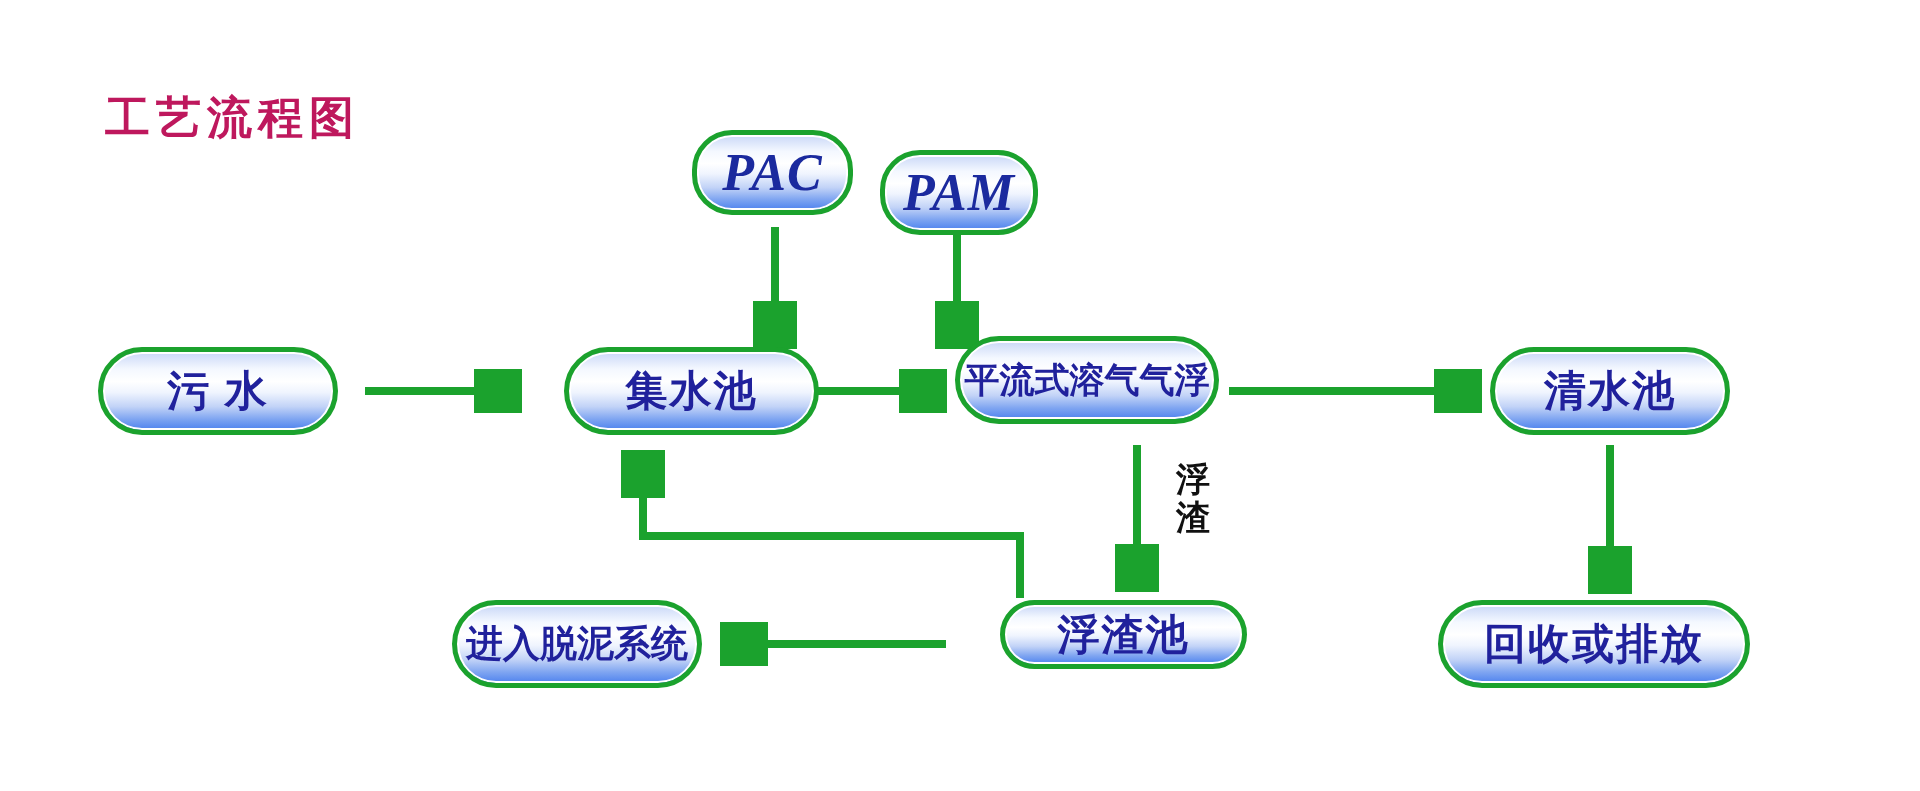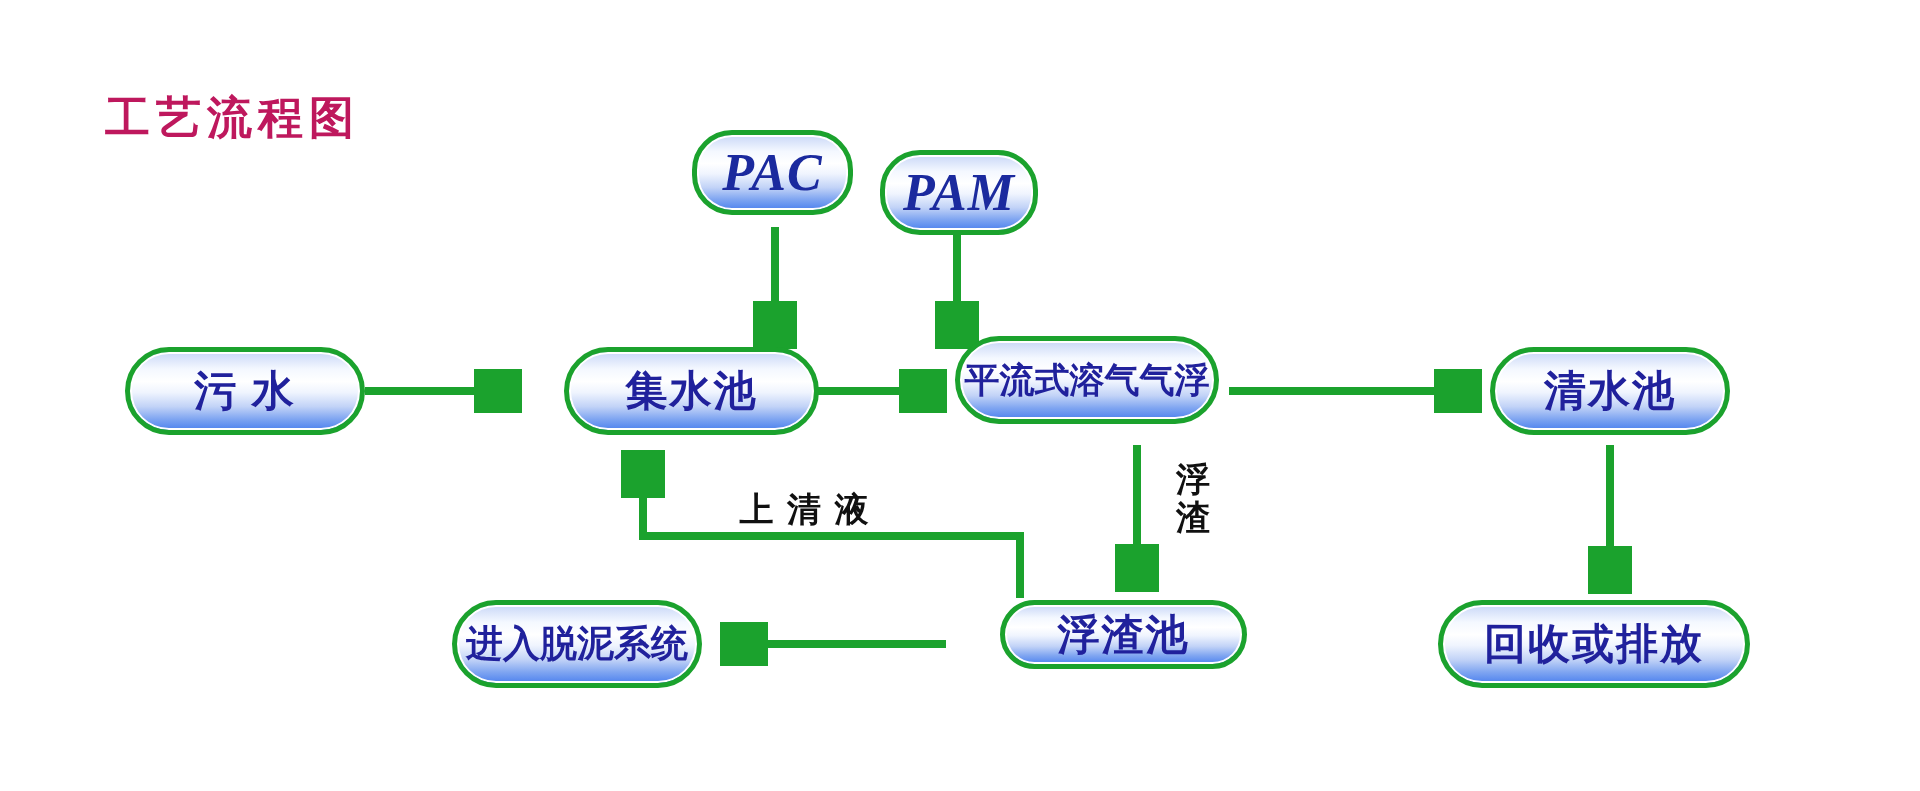--- a/index.html
+++ b/index.html
@@ -61,26 +61,25 @@
     <path d="M1610,445 V588" marker-end="url(#ah)"></path>
     <path d="M946,644 H726" marker-end="url(#ah)"></path>
     <path d="M1020,598 L1020,536 L643,536 L643,456" marker-end="url(#ah)"></path>
   </svg>
 
   <div class="title">工艺流程图</div>
 
   <div class="node chem" style="left:692px;top:130px;width:161px;height:85px;">PAC</div>
   <div class="node chem" style="left:880px;top:130px;width:158px;height:85px;margin-top:20px;">PAM</div>
 
-  <div class="node cjk" style="left:125px;top:347px;width:240px;height:88px;text-align:center;">污 水</div>
+  <div class="node cjk" style="left:98px;top:347px;width:240px;height:88px;text-align:center;">污 水</div>
   <div class="node cjk" style="left:564px;top:347px;width:255px;height:88px;">集水池</div>
   <div class="node cjk" style="left:955px;top:336px;width:264px;height:88px;font-size:35px;letter-spacing:0;">平流式溶气气浮</div>
   <div class="node cjk" style="left:1490px;top:347px;width:240px;height:88px;">清水池</div>
 
   <div class="node cjk" style="left:452px;top:600px;width:250px;height:88px;font-size:37px;letter-spacing:0;">进入脱泥系统</div>
   <div class="node cjk" style="left:1000px;top:600px;width:247px;height:69px;">浮渣池</div>
   <div class="node cjk" style="left:1438px;top:600px;width:312px;height:88px;">回收或排放</div>
 
-  <div class="edge-label supernatant">上 清 液</div>
   <div class="edge-label scum">浮
 渣</div>
 
 </div>
 
 </body></html>

